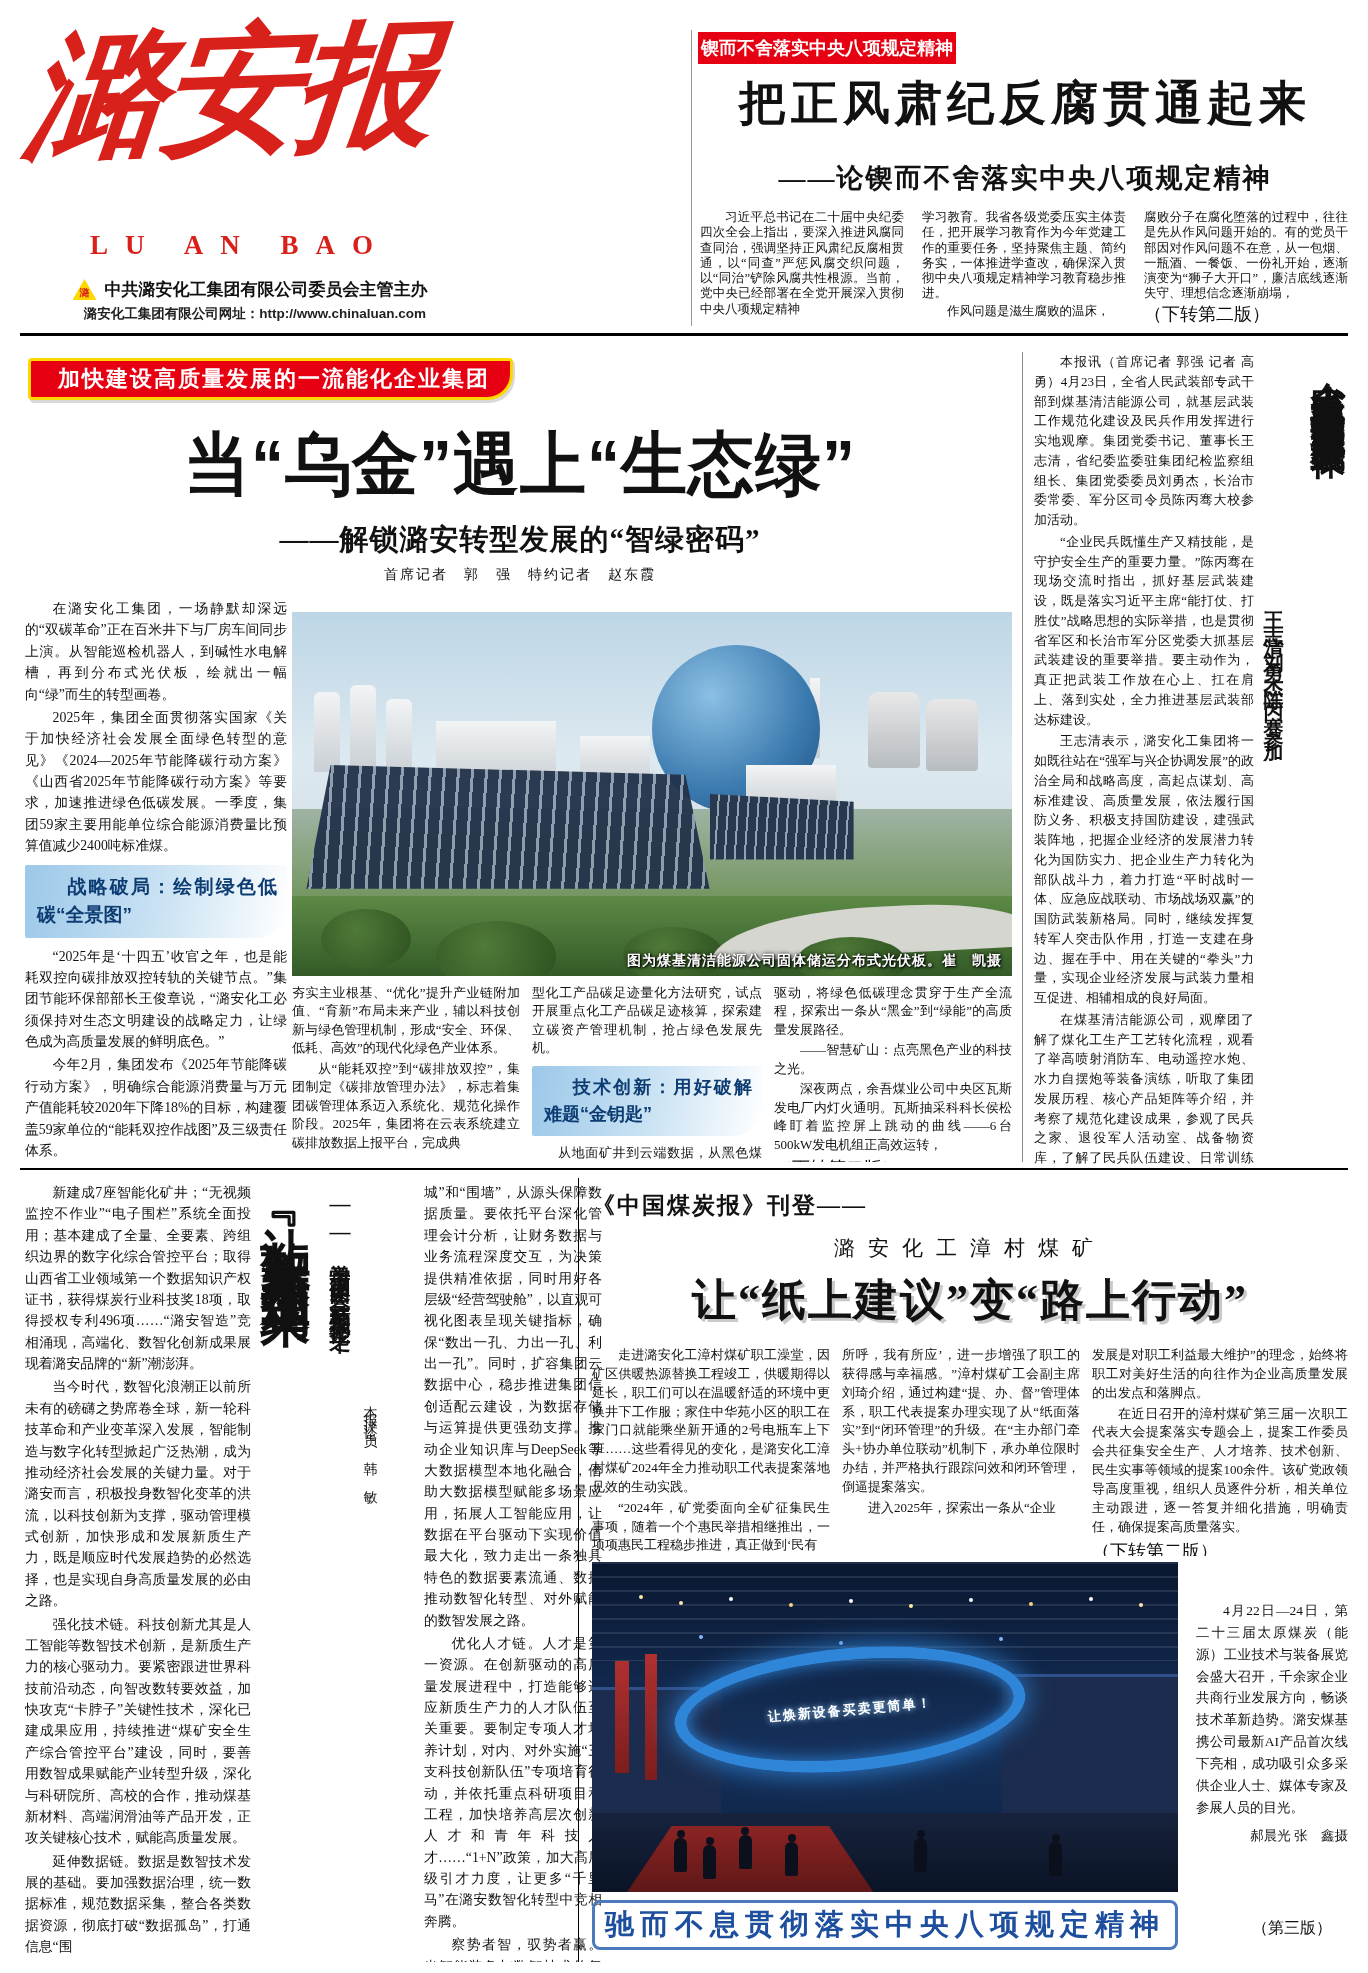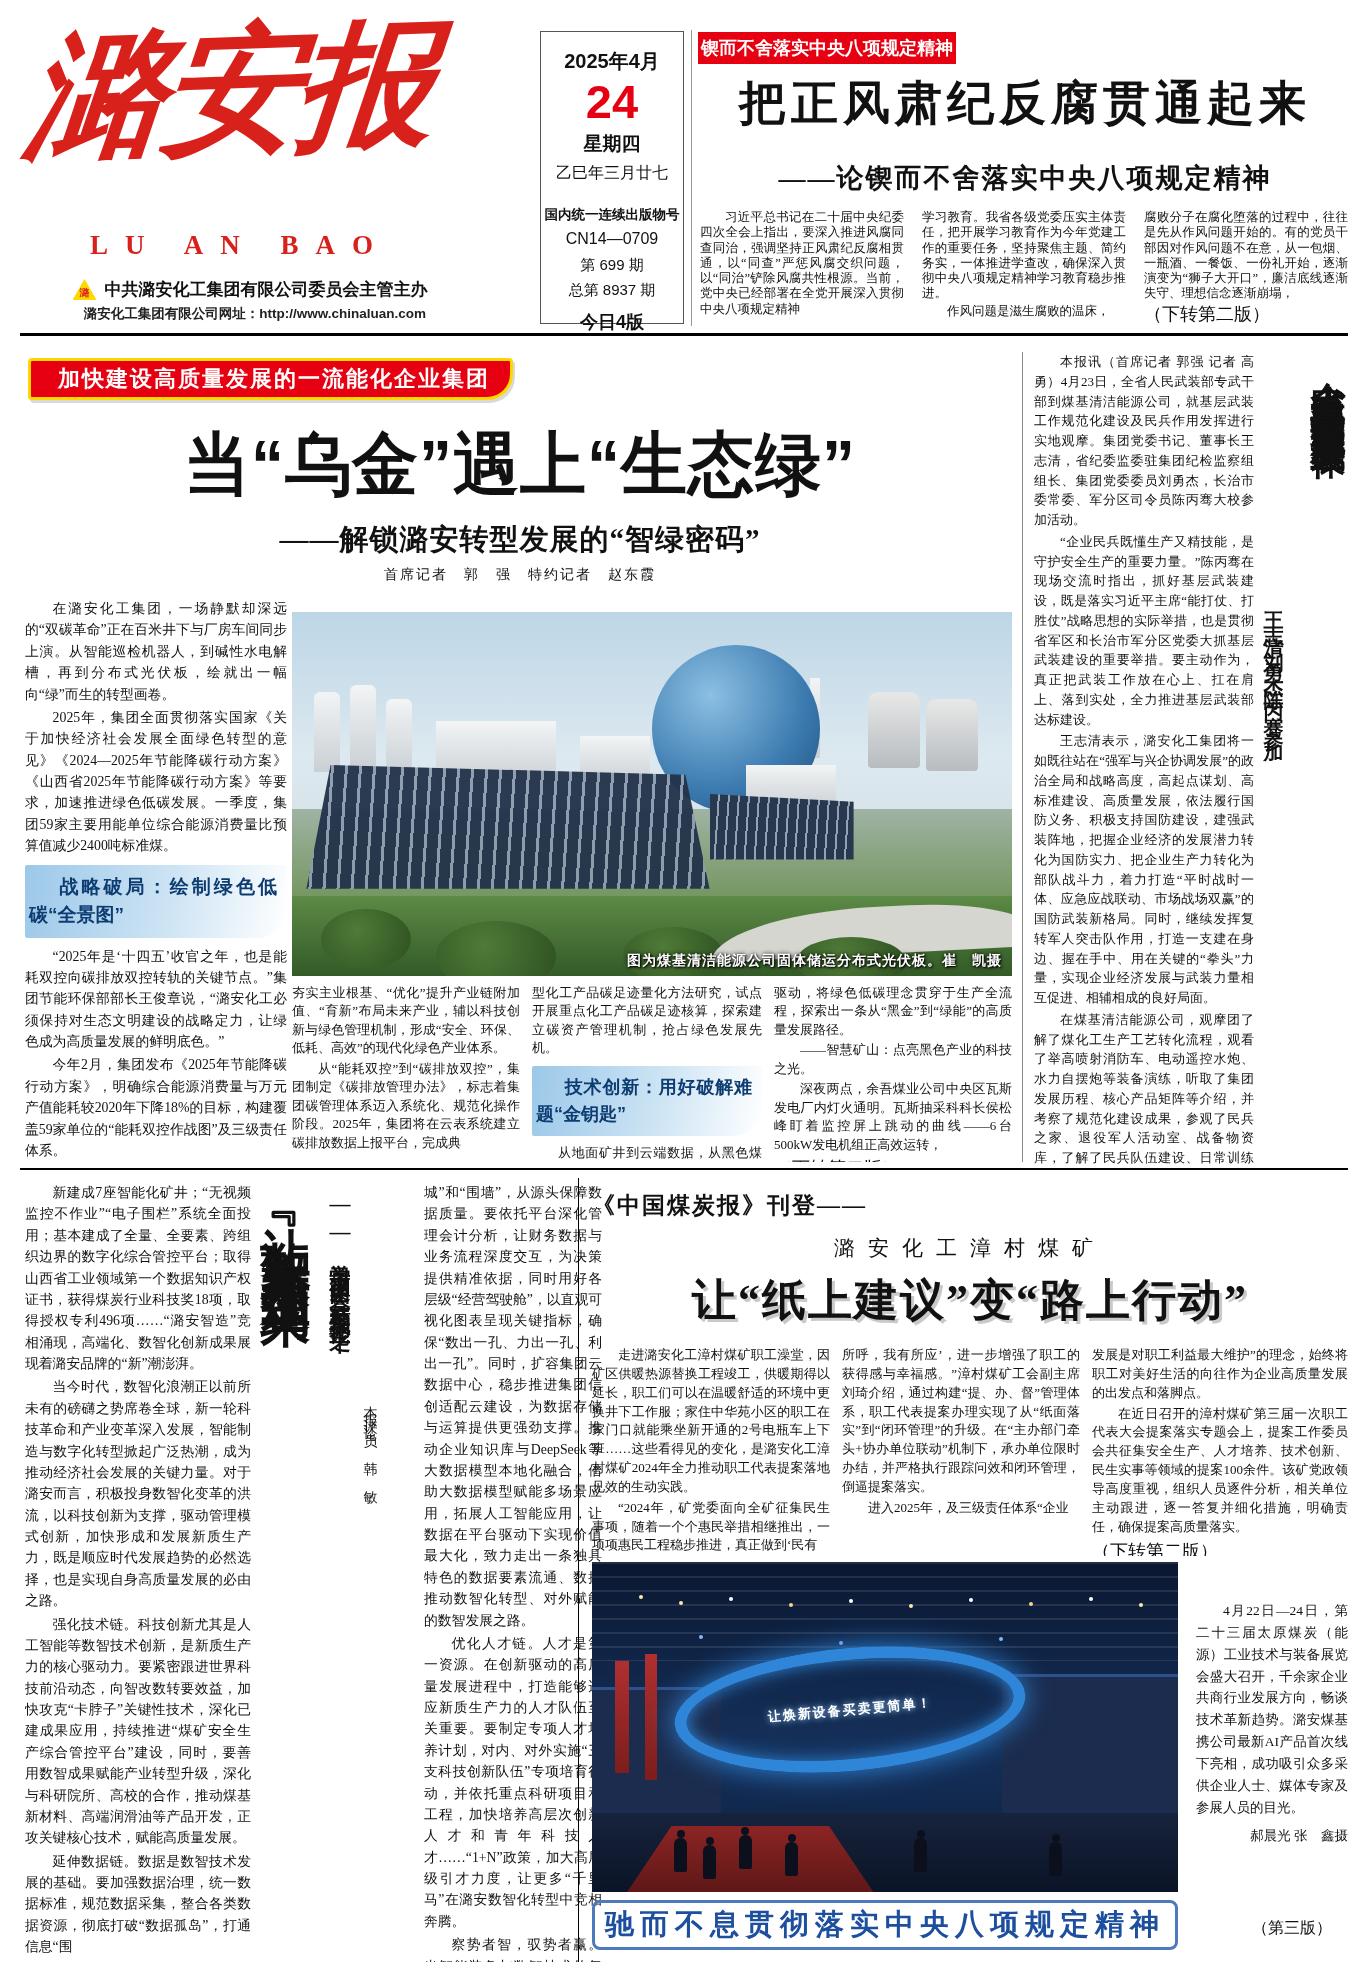--- a/index.html
+++ b/index.html
@@ -44,21 +44,21 @@
   
   .col{overflow:hidden;text-align:justify;}
   .col p{margin:0 0 2px;text-indent:2em;text-align:justify;line-height:inherit;}
   .noindent-first p:first-child{text-indent:0;}
   .f14{font-size:13.8px;line-height:1.55;}
   .f13{font-size:13px;line-height:1.42;}
   .f125{font-size:12.5px;line-height:1.22;}
   .cont{text-align:right;font-size:18px;margin-top:2px;}
   .subhead{background:linear-gradient(100deg,#9cc8e9 0%,#cde4f4 55%,#ffffff 100%);
            border-radius:2px 2px 30px 2px;color:#0d3c72;font-weight:900;font-size:19px;line-height:1.5;
-           padding:8px 10px 8px 4px;margin:8px 0;text-indent:1.6em;font-family:"Liberation Sans",sans-serif;}
+           padding:8px 10px 8px 12px;margin:8px 0;text-indent:1.6em;font-family:"Liberation Sans",sans-serif;}
   
   .vert{writing-mode:vertical-rl;text-orientation:upright;overflow:hidden;}
   .v-head-big{font-size:35px;font-weight:900;letter-spacing:3px;}
   .v-sub{font-size:20px;font-weight:bold;letter-spacing:13px;}
   .v-edit-head{font-size:50px;font-weight:900;letter-spacing:7px;}
   .v-edit-sub{font-size:21px;font-weight:bold;letter-spacing:4px;}
   .v-edit-by{font-size:14px;letter-spacing:7px;}
   
   .kicker{font-size:23px;font-weight:900;letter-spacing:2px;}
   .overline{font-size:21px;letter-spacing:13px;text-align:center;}
@@ -118,31 +118,20 @@
   <div class="abs" style="left:28px;top:22px;width:430px;height:195px;">
     <div class="mast-title">潞安报</div>
   </div>
   <div class="abs mast-latin" style="left:70px;top:230px;width:340px;">LU AN BAO</div>
   <div class="abs pub-row" style="left:40px;top:278px;width:420px;">
     <span class="emblem">潞</span>
     <span>中共潞安化工集团有限公司委员会主管主办</span>
   </div>
   <div class="abs web-line" style="left:60px;top:305px;width:390px;">潞安化工集团有限公司网址：http://www.chinaluan.com</div>
 
-  <div class="abs date-box" style="left:540px;top:31px;width:144px;height:293px;">
-    <div class="db1">2025年4月</div>
-    <div class="db-day">24</div>
-    <div class="db-week">星期四</div>
-    <div class="db-lunar">乙巳年三月廿七</div>
-    <div class="db-issn-label">国内统一连续出版物号</div>
-    <div class="db-issn">CN14—0709</div>
-    <div class="db-issue">第 699 期</div>
-    <div class="db-total">总第 8937 期</div>
-    <div class="db-pages">今日4版</div>
-  </div>
   <div class="abs" style="left:691px;top:30px;width:1px;height:296px;background:#999;"></div>
 
   <div class="abs red-banner" style="left:698px;top:32px;width:258px;height:32px;font-size:18px;">锲而不舍落实中央八项规定精神</div>
   <div class="abs top-headline" style="left:700px;top:78px;width:650px;">把正风肃纪反腐贯通起来</div>
   <div class="abs top-sub" style="left:700px;top:160px;width:650px;">——论锲而不舍落实中央八项规定精神</div>
   <div class="abs col f125" style="left:700px;top:210px;width:204px;height:120px;">
       <p>习近平总书记在二十届中央纪委四次全会上指出，要深入推进风腐同查同治，强调坚持正风肃纪反腐相贯通，以“同查”严惩风腐交织问题，以“同治”铲除风腐共性根源。当前，党中央已经部署在全党开展深入贯彻中央八项规定精神</p>
     </div>
   <div class="abs col f125 noindent-first" style="left:922px;top:210px;width:204px;height:120px;">
       <p>学习教育。我省各级党委压实主体责任，把开展学习教育作为今年党建工作的重要任务，坚持聚焦主题、简约务实，一体推进学查改，确保深入贯彻中央八项规定精神学习教育稳步推进。</p>
@@ -252,21 +241,21 @@
 
   <div class="abs kicker" style="left:592px;top:1190px;width:420px;">《中国煤炭报》刊登——</div>
   <div class="abs overline" style="left:592px;top:1234px;width:756px;">潞安化工漳村煤矿</div>
   <div class="abs coal-headline" style="left:592px;top:1262px;width:756px;">让“纸上建议”变“路上行动”</div>
   <div class="abs col f13" style="left:592px;top:1346px;width:238px;height:210px;line-height:1.45;">
       <p>走进潞安化工漳村煤矿职工澡堂，因矿区供暖热源替换工程竣工，供暖期得以延长，职工们可以在温暖舒适的环境中更换井下工作服；家住中华苑小区的职工在家门口就能乘坐新开通的2号电瓶车上下班……这些看得见的变化，是潞安化工漳村煤矿2024年全力推动职工代表提案落地见效的生动实践。</p>
       <p>“2024年，矿党委面向全矿征集民生事项，随着一个个惠民举措相继推出，一项项惠民工程稳步推进，真正做到‘民有</p>
     </div>
   <div class="abs col f13 noindent-first" style="left:842px;top:1346px;width:238px;height:210px;line-height:1.45;">
       <p>所呼，我有所应’，进一步增强了职工的获得感与幸福感。”漳村煤矿工会副主席刘琦介绍，通过构建“提、办、督”管理体系，职工代表提案办理实现了从“纸面落实”到“闭环管理”的升级。在“主办部门牵头+协办单位联动”机制下，承办单位限时办结，并严格执行跟踪问效和闭环管理，倒逼提案落实。</p>
-      <p>进入2025年，及三级责任体系“企业</p>
+      <p>进入2025年，探索出一条从“企业</p>
     </div>
   <div class="abs col f13 noindent-first" style="left:1092px;top:1346px;width:256px;height:210px;line-height:1.45;">
     <div class="noindent-first">
         <p>发展是对职工利益最大维护”的理念，始终将职工对美好生活的向往作为企业高质量发展的出发点和落脚点。</p>
         <p>在近日召开的漳村煤矿第三届一次职工代表大会提案落实专题会上，提案工作委员会共征集安全生产、人才培养、技术创新、民生实事等领域的提案100余件。该矿党政领导高度重视，组织人员逐件分析，相关单位主动跟进，逐一答复并细化措施，明确责任，确保提案高质量落实。</p>
       </div>
     <p class="cont" style="text-indent:0;">（下转第二版）</p>
   </div>
 
   <div class="abs photo photo2" style="left:592px;top:1562px;width:586px;height:330px;">

